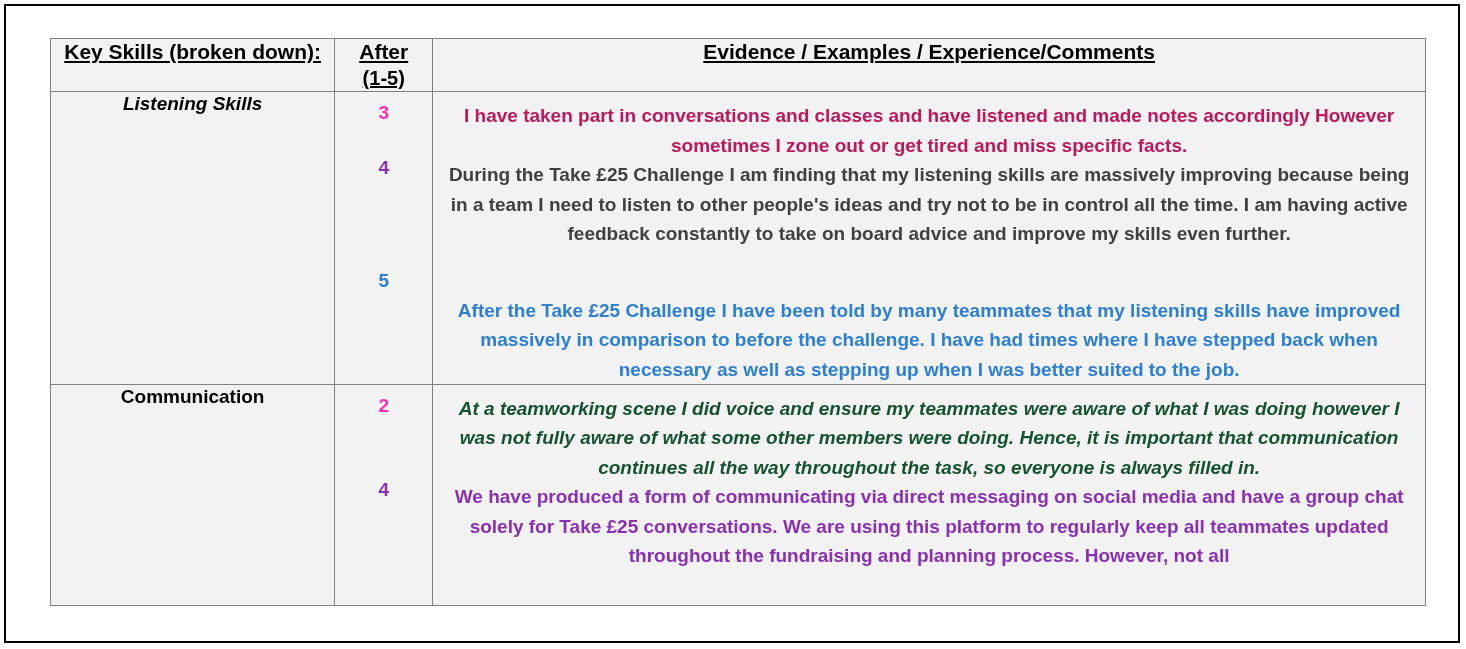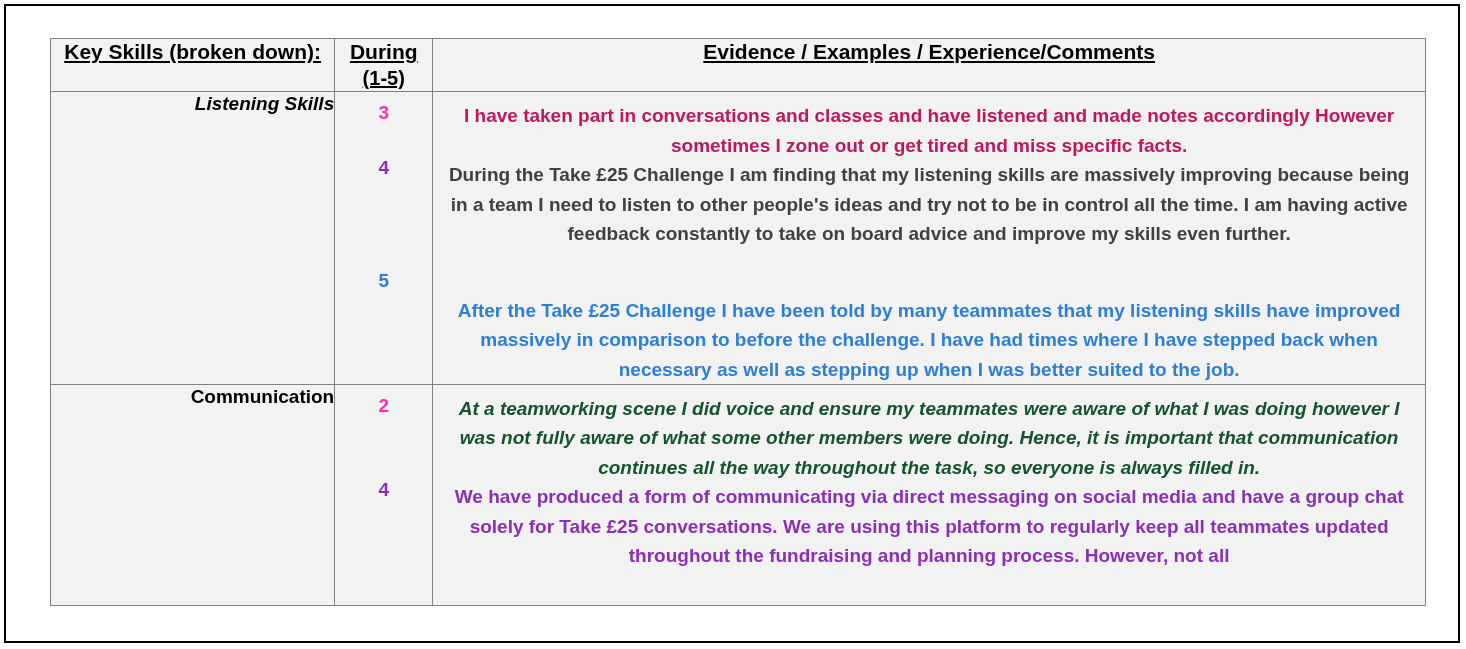--- a/index.html
+++ b/index.html
@@ -62,21 +62,21 @@
     text-decoration: underline;
     display: block;
     line-height: 1.28;
   }
   .col-skill { width: 284px; }
   .col-rating { width: 98px; }
   .col-evidence { width: 992px; }
 
   
   .skill-cell {
-    text-align: right;
+    text-align: center;
     padding-top: 9px;
   }
   .skill-name {
     font-weight: bold;
     font-size: 19px;
     color: #000000;
     line-height: 1.3;
   }
   .skill-name.italic { font-style: italic; }
 
@@ -116,21 +116,21 @@
         <col class="col-skill">
         <col class="col-rating">
         <col class="col-evidence">
       </colgroup>
       <thead>
         <tr>
           <th class="hdr-cell">
             <span class="hdr-text">Key Skills (broken down):</span>
           </th>
           <th class="hdr-cell">
-            <span class="hdr-text">During</span>
+            <span class="hdr-text">After</span>
             <span class="hdr-sub">(1-5)</span>
           </th>
           <th class="hdr-cell">
             <span class="hdr-text">Evidence / Examples / Experience/Comments</span>
           </th>
         </tr>
       </thead>
       <tbody>
 
         <tr>

